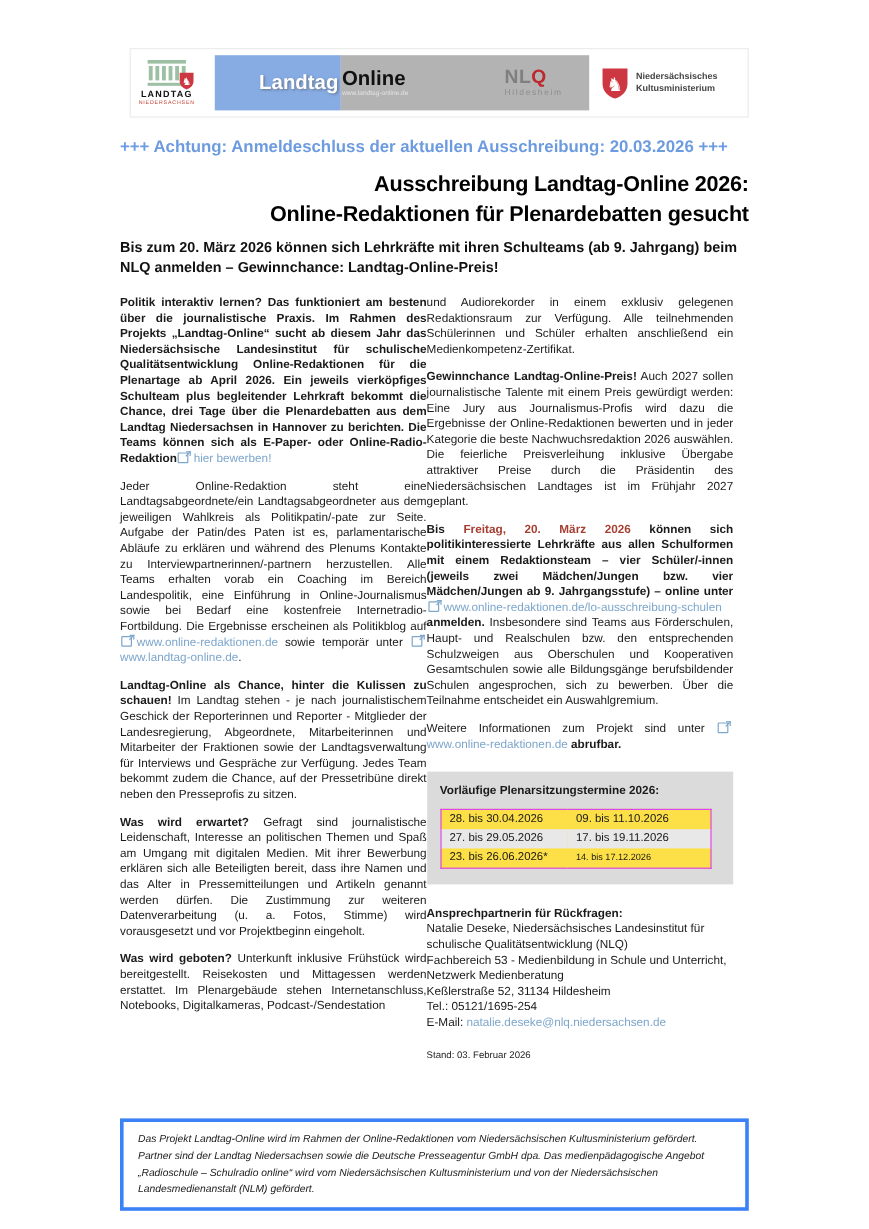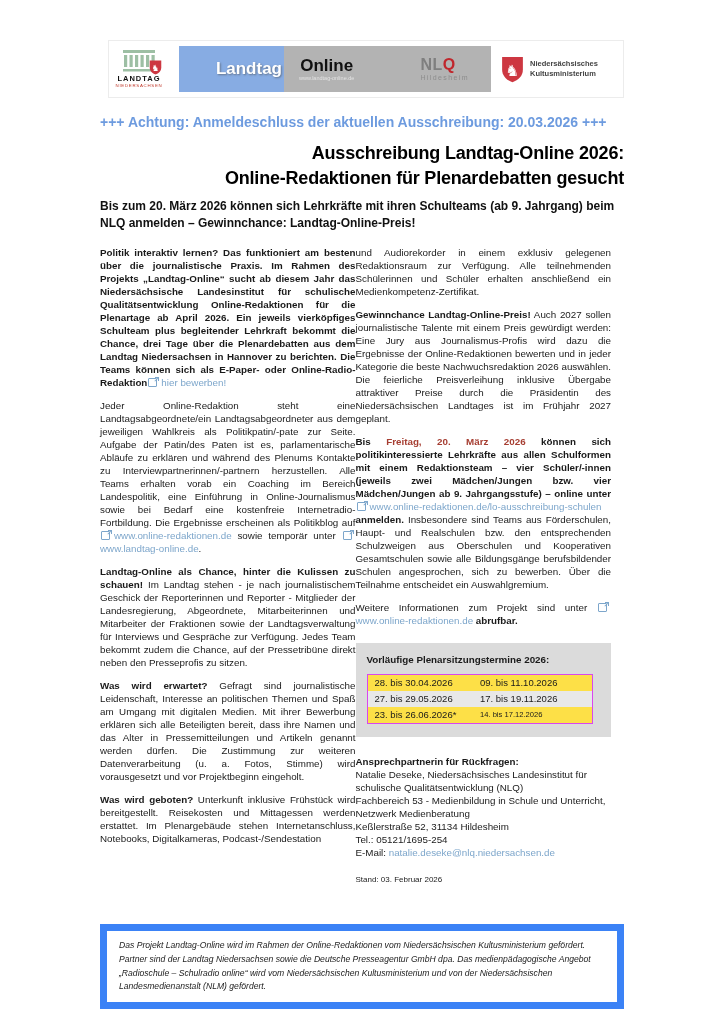--- a/index.html
+++ b/index.html
@@ -16,21 +16,21 @@
   .building{width:36px;height:22px;display:block;}
   .shield{display:block;}
   .shield-sm{position:absolute;right:-5px;bottom:-3px;width:13px;height:15px;}
   .shield-lg{width:23px;height:27px;flex:none;}
   .lt1{font-size:7.5px;font-weight:bold;letter-spacing:1px;margin-top:2px;color:#111;}
   .lt2{font-size:4.4px;color:#c0392b;letter-spacing:0.7px;}
   .banner{display:flex;height:46px;margin-left:10px;flex:none;}
   .banner-blue{width:105px;background:var(--banner_blue);display:flex;align-items:center;justify-content:flex-end;}
   .banner-blue span{font-size:17px;font-weight:bold;color:#fff;text-shadow:1px 1px 2px rgba(70,70,70,.55);padding-right:2px;}
   .banner-gray{width:207px;background:var(--banner_gray);display:flex;align-items:center;}
-  .online-block{display:flex;flex-direction:column;padding-left:15px;align-items:center;}
+  .online-block{display:flex;flex-direction:column;padding-left:1px;}
   .online{font-size:17px;font-weight:bold;color:#111;line-height:1;}
   .bannerurl{font-size:5.5px;color:#e3e3e3;margin-top:1px;}
   .nlq{margin-left:auto;margin-right:22px;line-height:1;}
   .nlq-nl{font-size:16px;font-weight:bold;color:var(--nlq_gray);letter-spacing:.5px;}
   .nlq-q{font-size:16px;font-weight:bold;color:var(--nlq_red);}
   .nlq-city{font-size:7px;color:#8d8d8d;letter-spacing:1.4px;margin-top:1px;}
   .ministry{display:flex;align-items:center;gap:6px;margin-left:10px;flex:none;}
   .min-text{font-size:7.5px;font-weight:bold;color:#444;line-height:1.3;}
   
   .notice{color:var(--notice_blue);font-weight:bold;font-size:14px;margin-top:16px;}
@@ -53,21 +53,21 @@
   .box td{padding:1.5px 7px;font-size:9.5px;white-space:nowrap;}
   .box td:first-child{width:47%;}
   .box tr:nth-child(even){background:var(--row_gray);}
   .box tr:last-child td:last-child{font-size:7.6px;}
   
   .contact{margin-top:18px;}
   .contact-heading{font-weight:bold;}
   .cline{margin:0;}
   .stand{font-size:8px;margin-top:14px;color:#222;}
   
-  .footnote{margin-top:auto;margin-bottom:15px;border:7px solid #3b82f6;padding:8px 12px;
+  .footnote{margin-top:auto;margin-bottom:15px;border:3px solid #3b82f6;padding:8px 12px;
     font-style:italic;font-size:8.6px;line-height:1.6;color:#222;}
 </style>
 </head>
 <body>
 
 <div class="page">
 
   <header class="logos">
     <div class="logo-landtag">
       <div class="building-wrap">

